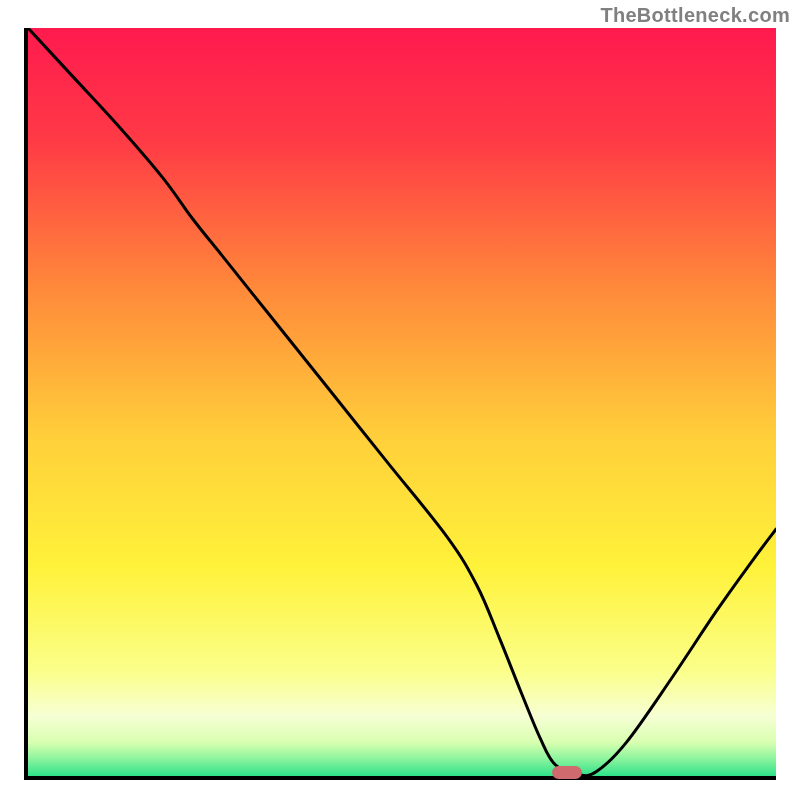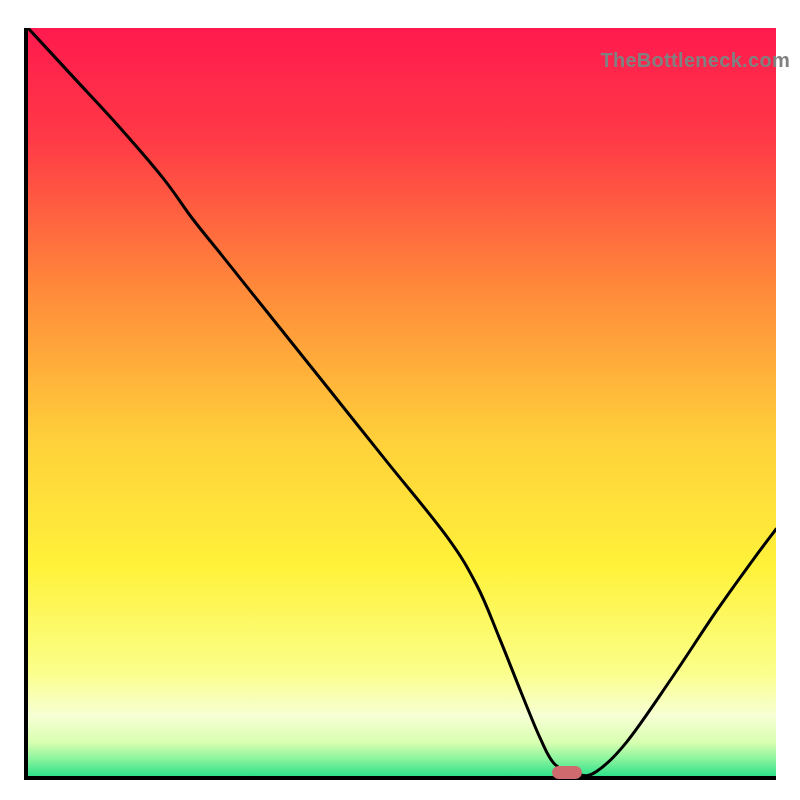--- a/index.html
+++ b/index.html
@@ -18,21 +18,20 @@
   }
   .watermark {
     position: absolute;
     top: 4px;
     right: 10px;
     font-size: 20px;
     font-weight: 600;
     color: #808080;
     letter-spacing: 0.3px;
     z-index: 30;
-    margin-top: 45px;
   }
   .plot-frame {
     position: absolute;
     left: 24px;
     top: 28px;
     width: 752px;
     height: 752px;
     border-left: 4px solid #000;
     border-bottom: 4px solid #000;
     box-sizing: border-box;

